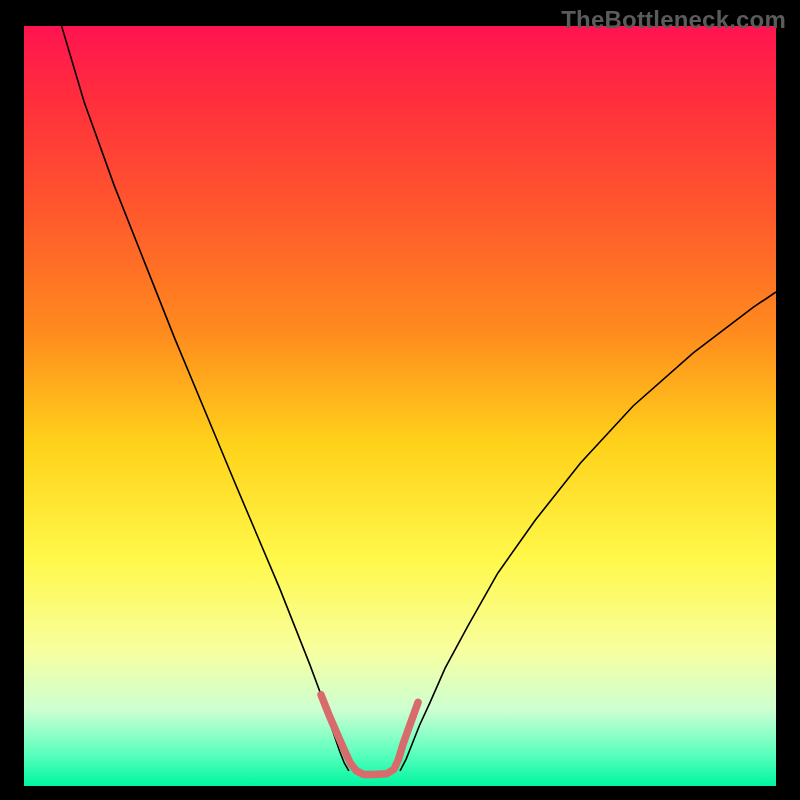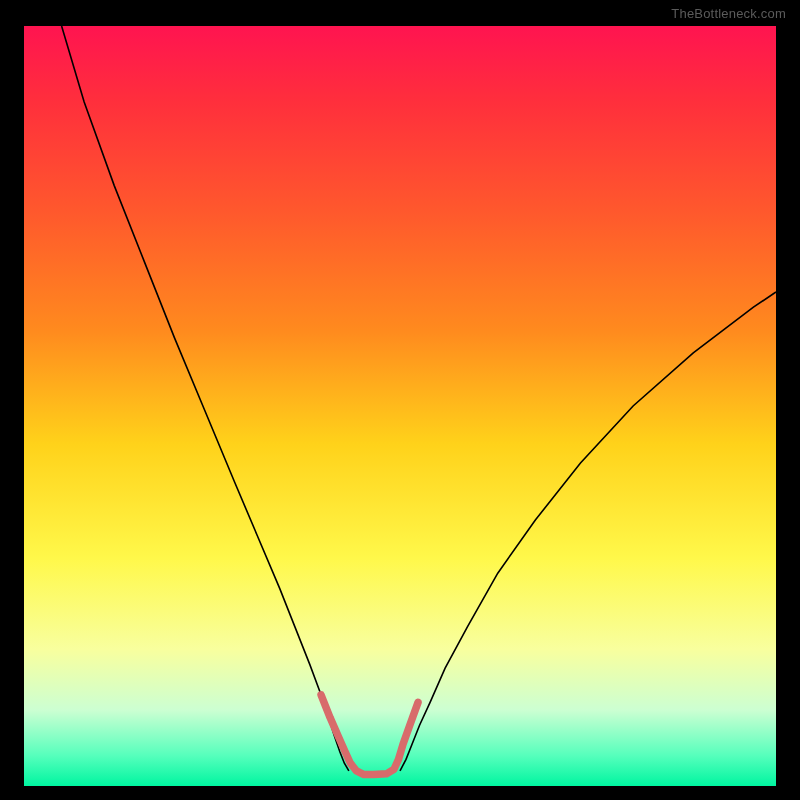--- a/index.html
+++ b/index.html
@@ -10,22 +10,22 @@
     background: #000;
     font-family: Arial, Helvetica, sans-serif;
     position: relative;
     overflow: hidden;
   }
   .watermark {
     position: absolute;
     top: 6px;
     right: 14px;
     color: #5b5b5b;
-    font-size: 13px;
-    font-weight: 400;
+    font-size: 24px;
+    font-weight: 700;
     z-index: 10;
     letter-spacing: 0.2px;
   }
   .frame {
     position: absolute;
     left: 24px;
     top: 26px;
     width: 752px;
     height: 760px;
     background: #000;

